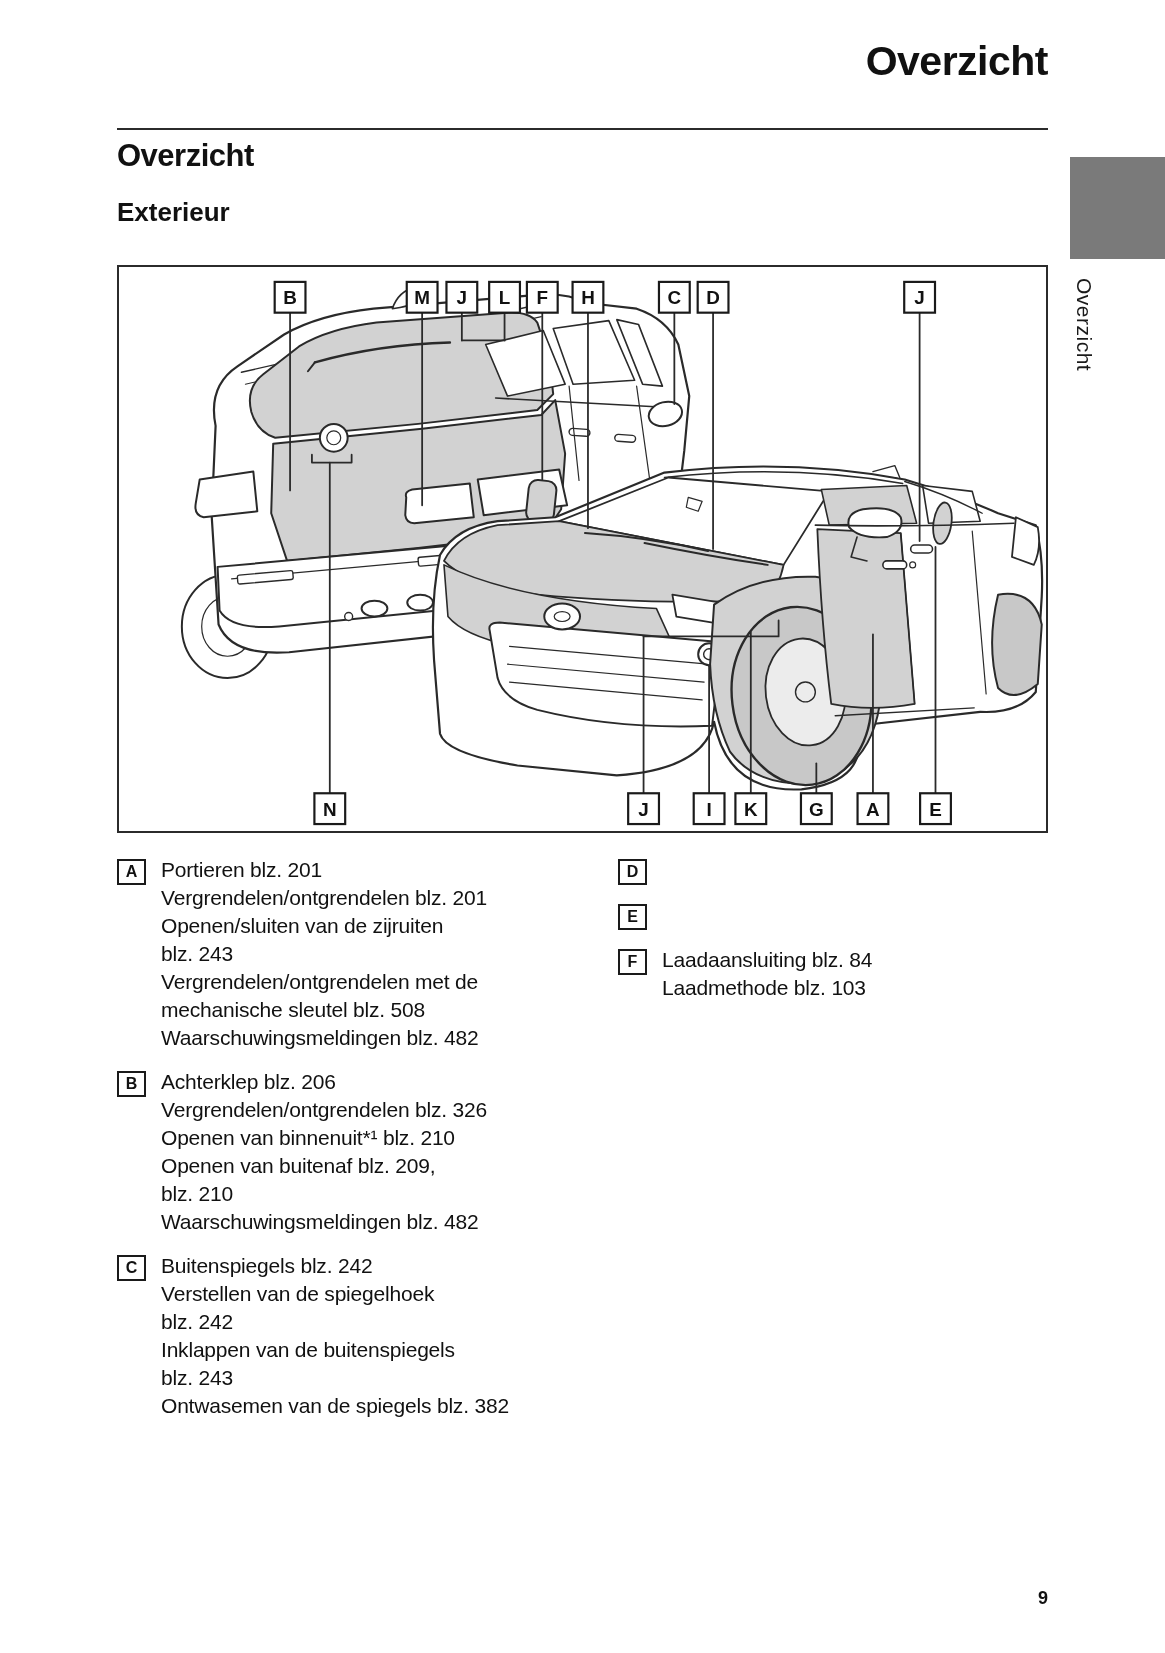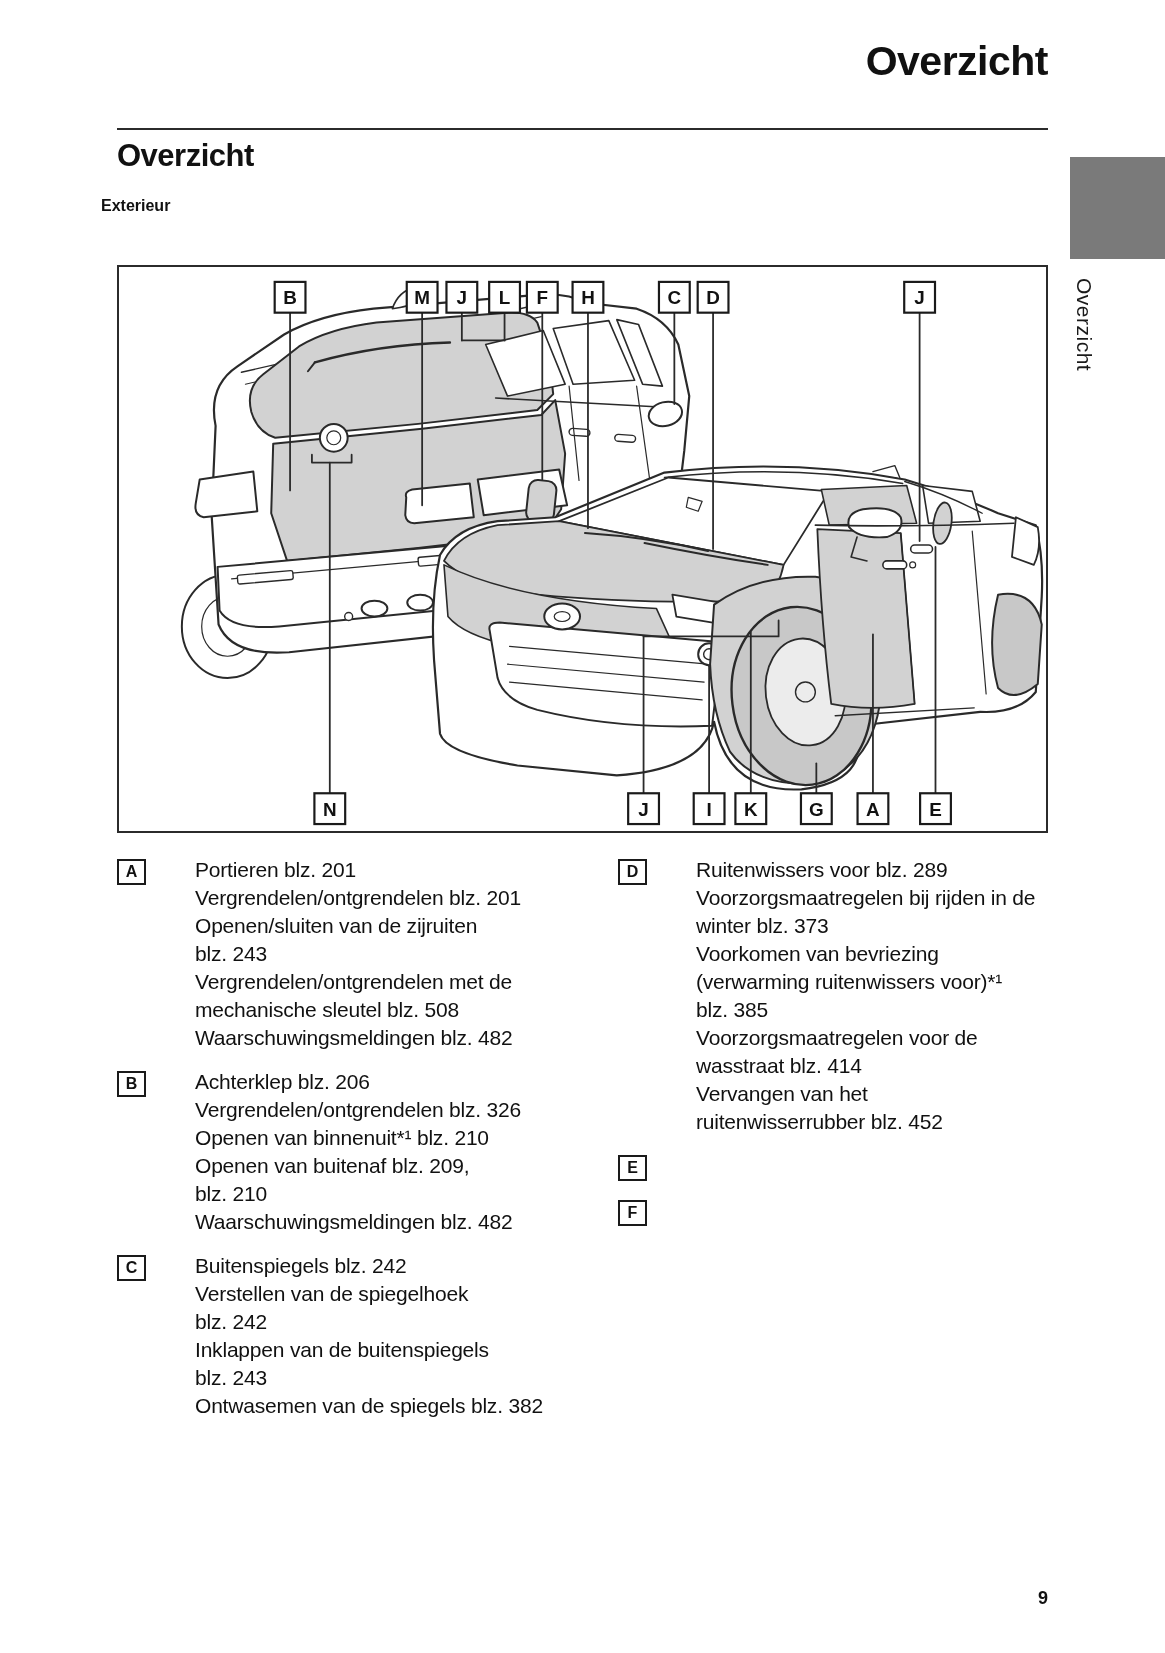--- a/index.html
+++ b/index.html
@@ -16,22 +16,22 @@
   }
   .top-rule{
     position:absolute;top:128px;left:117px;width:931px;height:0;
     border-top:2px solid #2b2b2b;
   }
   .section-title{
     position:absolute;top:138px;left:117px;
     font-size:31px;font-weight:bold;letter-spacing:-0.5px;
   }
   .subsection-title{
-    position:absolute;top:197px;left:101px;
-    font-size:16px;font-weight:bold;
+    position:absolute;top:197px;left:117px;
+    font-size:26px;font-weight:bold;
   }
   .chapter-tab{
     position:absolute;left:1070px;top:157px;width:95px;height:102px;
     background:#7a7a7a;
   }
   .chapter-label{
     position:absolute;left:1072px;top:278px;height:130px;
     writing-mode:vertical-rl;
     font-size:21px;color:#1a1a1a;letter-spacing:0.5px;
   }
@@ -44,21 +44,21 @@
   .legend-col.left{left:117px;width:470px;}
   .legend-col.right{left:618px;width:430px;}
   .legend-item{display:flex;align-items:flex-start;margin:0 0 16px 0;}
   .keybox{
     flex:0 0 auto;width:25px;height:22px;margin:3px 15px 0 0;
     border:2px solid #1a1a1a;
     display:flex;align-items:center;justify-content:center;
     font-size:16px;font-weight:bold;line-height:1;
   }
   .legend-text{
-    font-size:21px;line-height:28px;white-space:pre-line;letter-spacing:-0.2px;margin-left:34px;
+    font-size:21px;line-height:28px;white-space:pre-line;letter-spacing:-0.2px;
   }
   .page-number{
     position:absolute;top:1588px;right:117px;
     font-size:18px;font-weight:bold;
   }
   .lbl-letter{
     font-size:19px;font-weight:bold;
     font-family:"Liberation Sans","DejaVu Sans",sans-serif;
   }
 </style>
@@ -303,32 +303,24 @@
 blz. 242
 Inklappen van de buitenspiegels
 blz. 243
 Ontwasemen van de spiegels blz. 382</div>
   </div>
 </div>
 
 <div class="legend-col right">
   <div class="legend-item">
     <span class="keybox">D</span>
-    <div class="legend-text">Ruitenwissers voor blz. 289
-Voorzorgsmaatregelen bij rijden in de
-winter blz. 373
-Voorkomen van bevriezing
-(verwarming ruitenwissers voor)*¹
-blz. 385
-Voorzorgsmaatregelen voor de
-wasstraat blz. 414
-Vervangen van het
-ruitenwisserrubber blz. 452</div>
   </div>
   <div class="legend-item">
     <span class="keybox">E</span>
   </div>
   <div class="legend-item">
     <span class="keybox">F</span>
+    <div class="legend-text">Laadaansluiting blz. 84
+Laadmethode blz. 103</div>
   </div>
 </div>
 
 <div class="page-number">9</div>
 
 </body></html>

